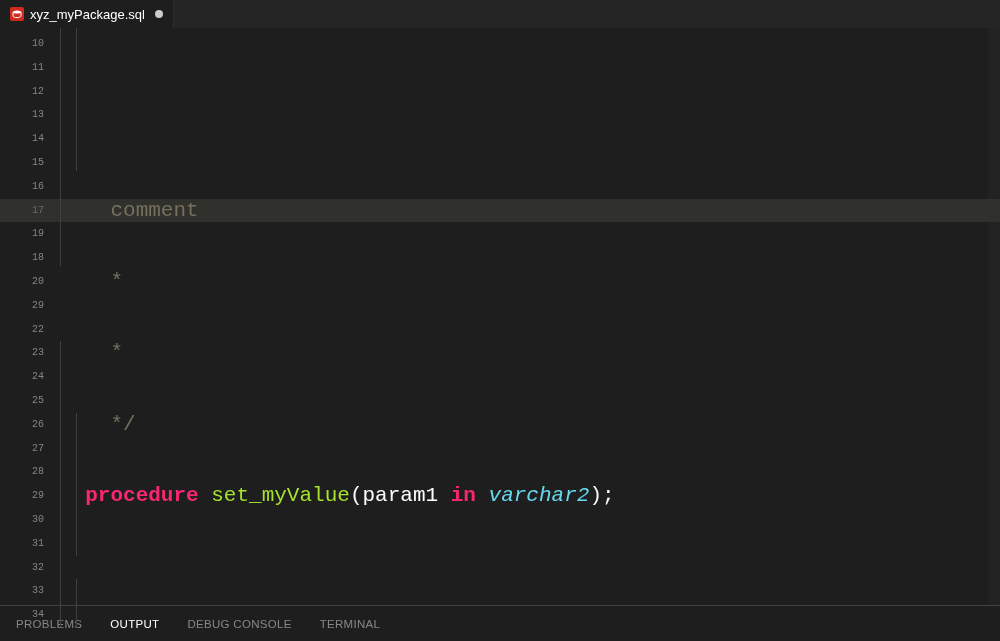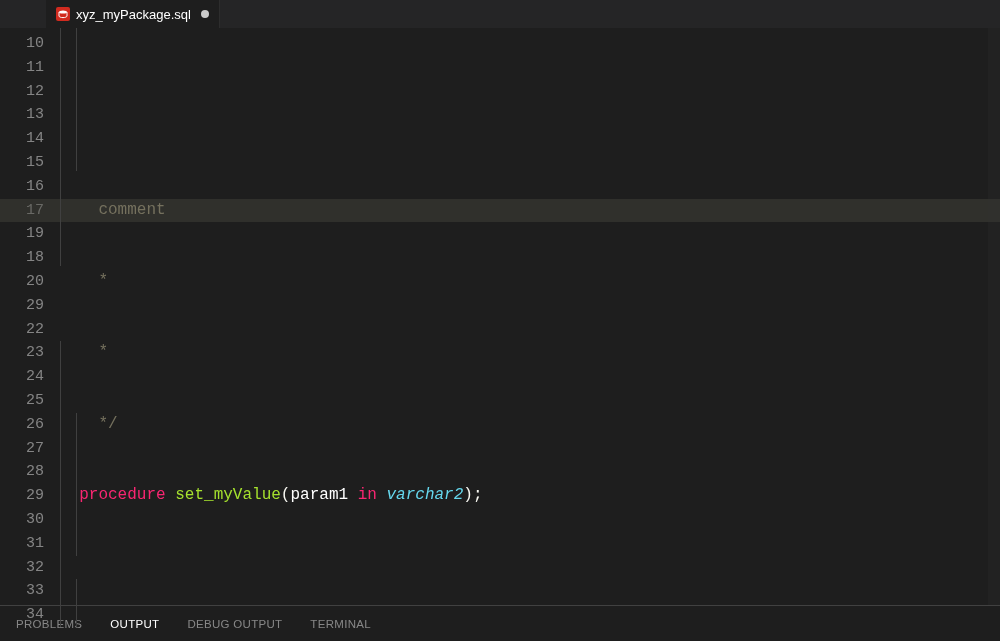--- a/index.html
+++ b/index.html
@@ -19,21 +19,20 @@
 }
 .tab {
   display: flex;
   align-items: center;
   padding: 0 10px;
   background: #1e1e1e;
   color: #ffffff;
   font-size: 13px;
   gap: 6px;
   border-right: 1px solid #2d2d2d;
-  margin-left: 46px;
 }
 .tab-icon {
   width: 14px;
   height: 14px;
   background: #d12b1f;
   border-radius: 2px;
   display: flex;
   align-items: center;
   justify-content: center;
 }
@@ -49,53 +48,53 @@
   display: flex;
   height: 577px;
   background: #1e1e1e;
 }
 .gutter {
   width: 58px;
   background: #1e1e1e;
   text-align: right;
   padding-right: 14px;
   font-family: Consolas, "Courier New", monospace;
-  font-size: 15px;
+  font-size: 10px;
   color: #858585;
   line-height: 23.8px;
   user-select: none;
   padding-top: 4px;
 }
 .gutter-line {
   height: 23.8px;
 }
 .code-col {
   flex: 1;
   font-family: Consolas, "Courier New", monospace;
-  font-size: 16px;
+  font-size: 21px;
   line-height: 23.8px;
   padding-top: 4px;
   position: relative;
   white-space: pre;
 }
 .code-line {
   height: 23.8px;
   position: relative;
   padding-left: 2px;
 }
 .highlight-line {
   position: absolute;
   left: 0; right: 0;
   height: 23.8px;
   background: rgba(70,70,62,0.45);
   z-index: 0;
 }
 .code-line span, .code-line { z-index: 1; position: relative; }
 .tok-comment { color: #75715e; }
-.tok-kw { color: #f92672; font-weight: 400; margin-top: 42px; }
+.tok-kw { color: #f92672; font-weight: 700; margin-top: 42px; }
 .tok-fn { color: #a6e22e; text-align: center; }
 .tok-param { color: #ffffff; margin-top: 40px; }
 .tok-type { color: #66d9ef; font-style: italic; text-align: right; }
 .tok-punc { color: #f8f8f2; }
 .vbar {
   position: absolute;
   width: 1px;
   background: #404040;
   top: 0; bottom: 0;
 }
@@ -201,15 +200,15 @@
     <div style="position:absolute;left:18px;top:calc(16*23.8px + 4px);width:1px;height:calc(6*23.8px);" class="vbar"></div>
     <div style="position:absolute;left:18px;top:calc(23*23.8px + 4px);width:1px;height:calc(2*23.8px);" class="vbar"></div>
   </div>
 </div>
 
 <div class="scrollbar-v"></div>
 
 <div class="bottom-panel">
   <span class="ptab">PROBLEMS</span>
   <span class="ptab active">OUTPUT</span>
-  <span class="ptab">DEBUG OUTPUT</span>
+  <span class="ptab">DEBUG CONSOLE</span>
   <span class="ptab">TERMINAL</span>
 </div>
 
 </body></html>

